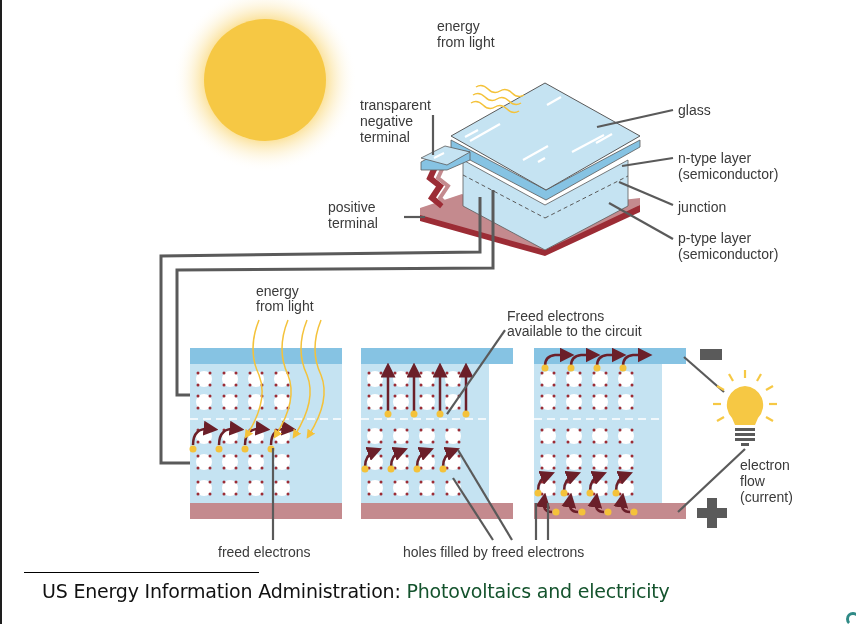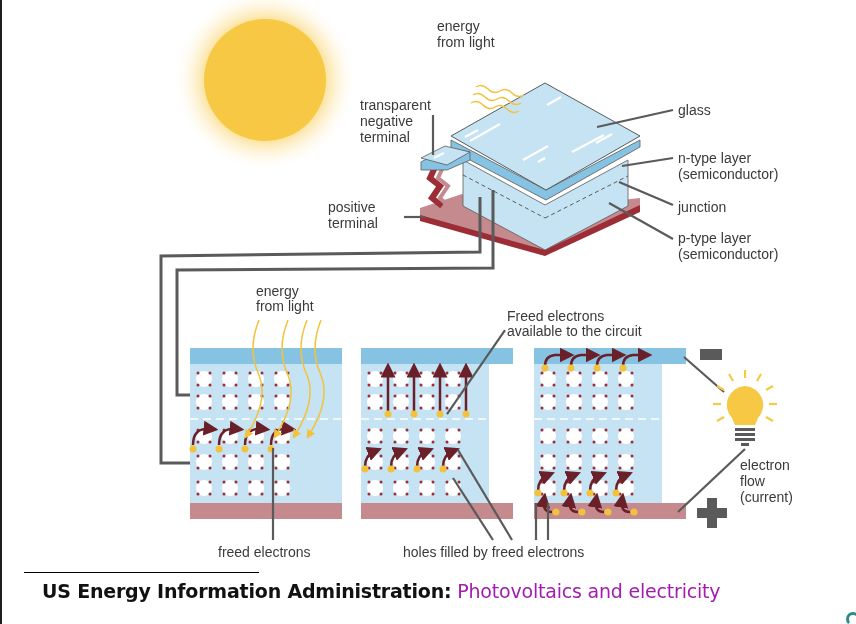--- a/index.html
+++ b/index.html
@@ -9,22 +9,22 @@
     font-family: "Liberation Sans", sans-serif;
   }
   .left-border { position: absolute; left: 0; top: 0; width: 2px; height: 624px; background: #1e1e1e; }
   svg.diagram { position: absolute; left: 0; top: 0; }
   .lbl { font-family: "Liberation Sans", sans-serif; font-size: 14px; fill: #3a3a3a; }
   .caption-rule { position: absolute; left: 24px; top: 572px; width: 235px; height: 1px; background: #000; }
   .caption {
     position: absolute; left: 42px; top: 580px;
     font-family: "DejaVu Sans", sans-serif; font-size: 19px; color: #111; letter-spacing: -0.2px;
   }
-  .caption .src { color: #111; font-weight: bold; }
-  .caption .link { color: #a21caf; cursor: pointer; }
+  .caption .src { color: #111; }
+  .caption .link { color: #14532d; cursor: pointer; }
   .corner-mark {
     position: absolute; left: 846px; top: 612px; width: 14px; height: 14px;
     border: 3px solid #2f8a86; border-radius: 50%; border-right-color: transparent; border-bottom-color: transparent;
     box-sizing: border-box;
   }
 </style>
 </head>
 <body>
 
 <div class="left-border"></div>

